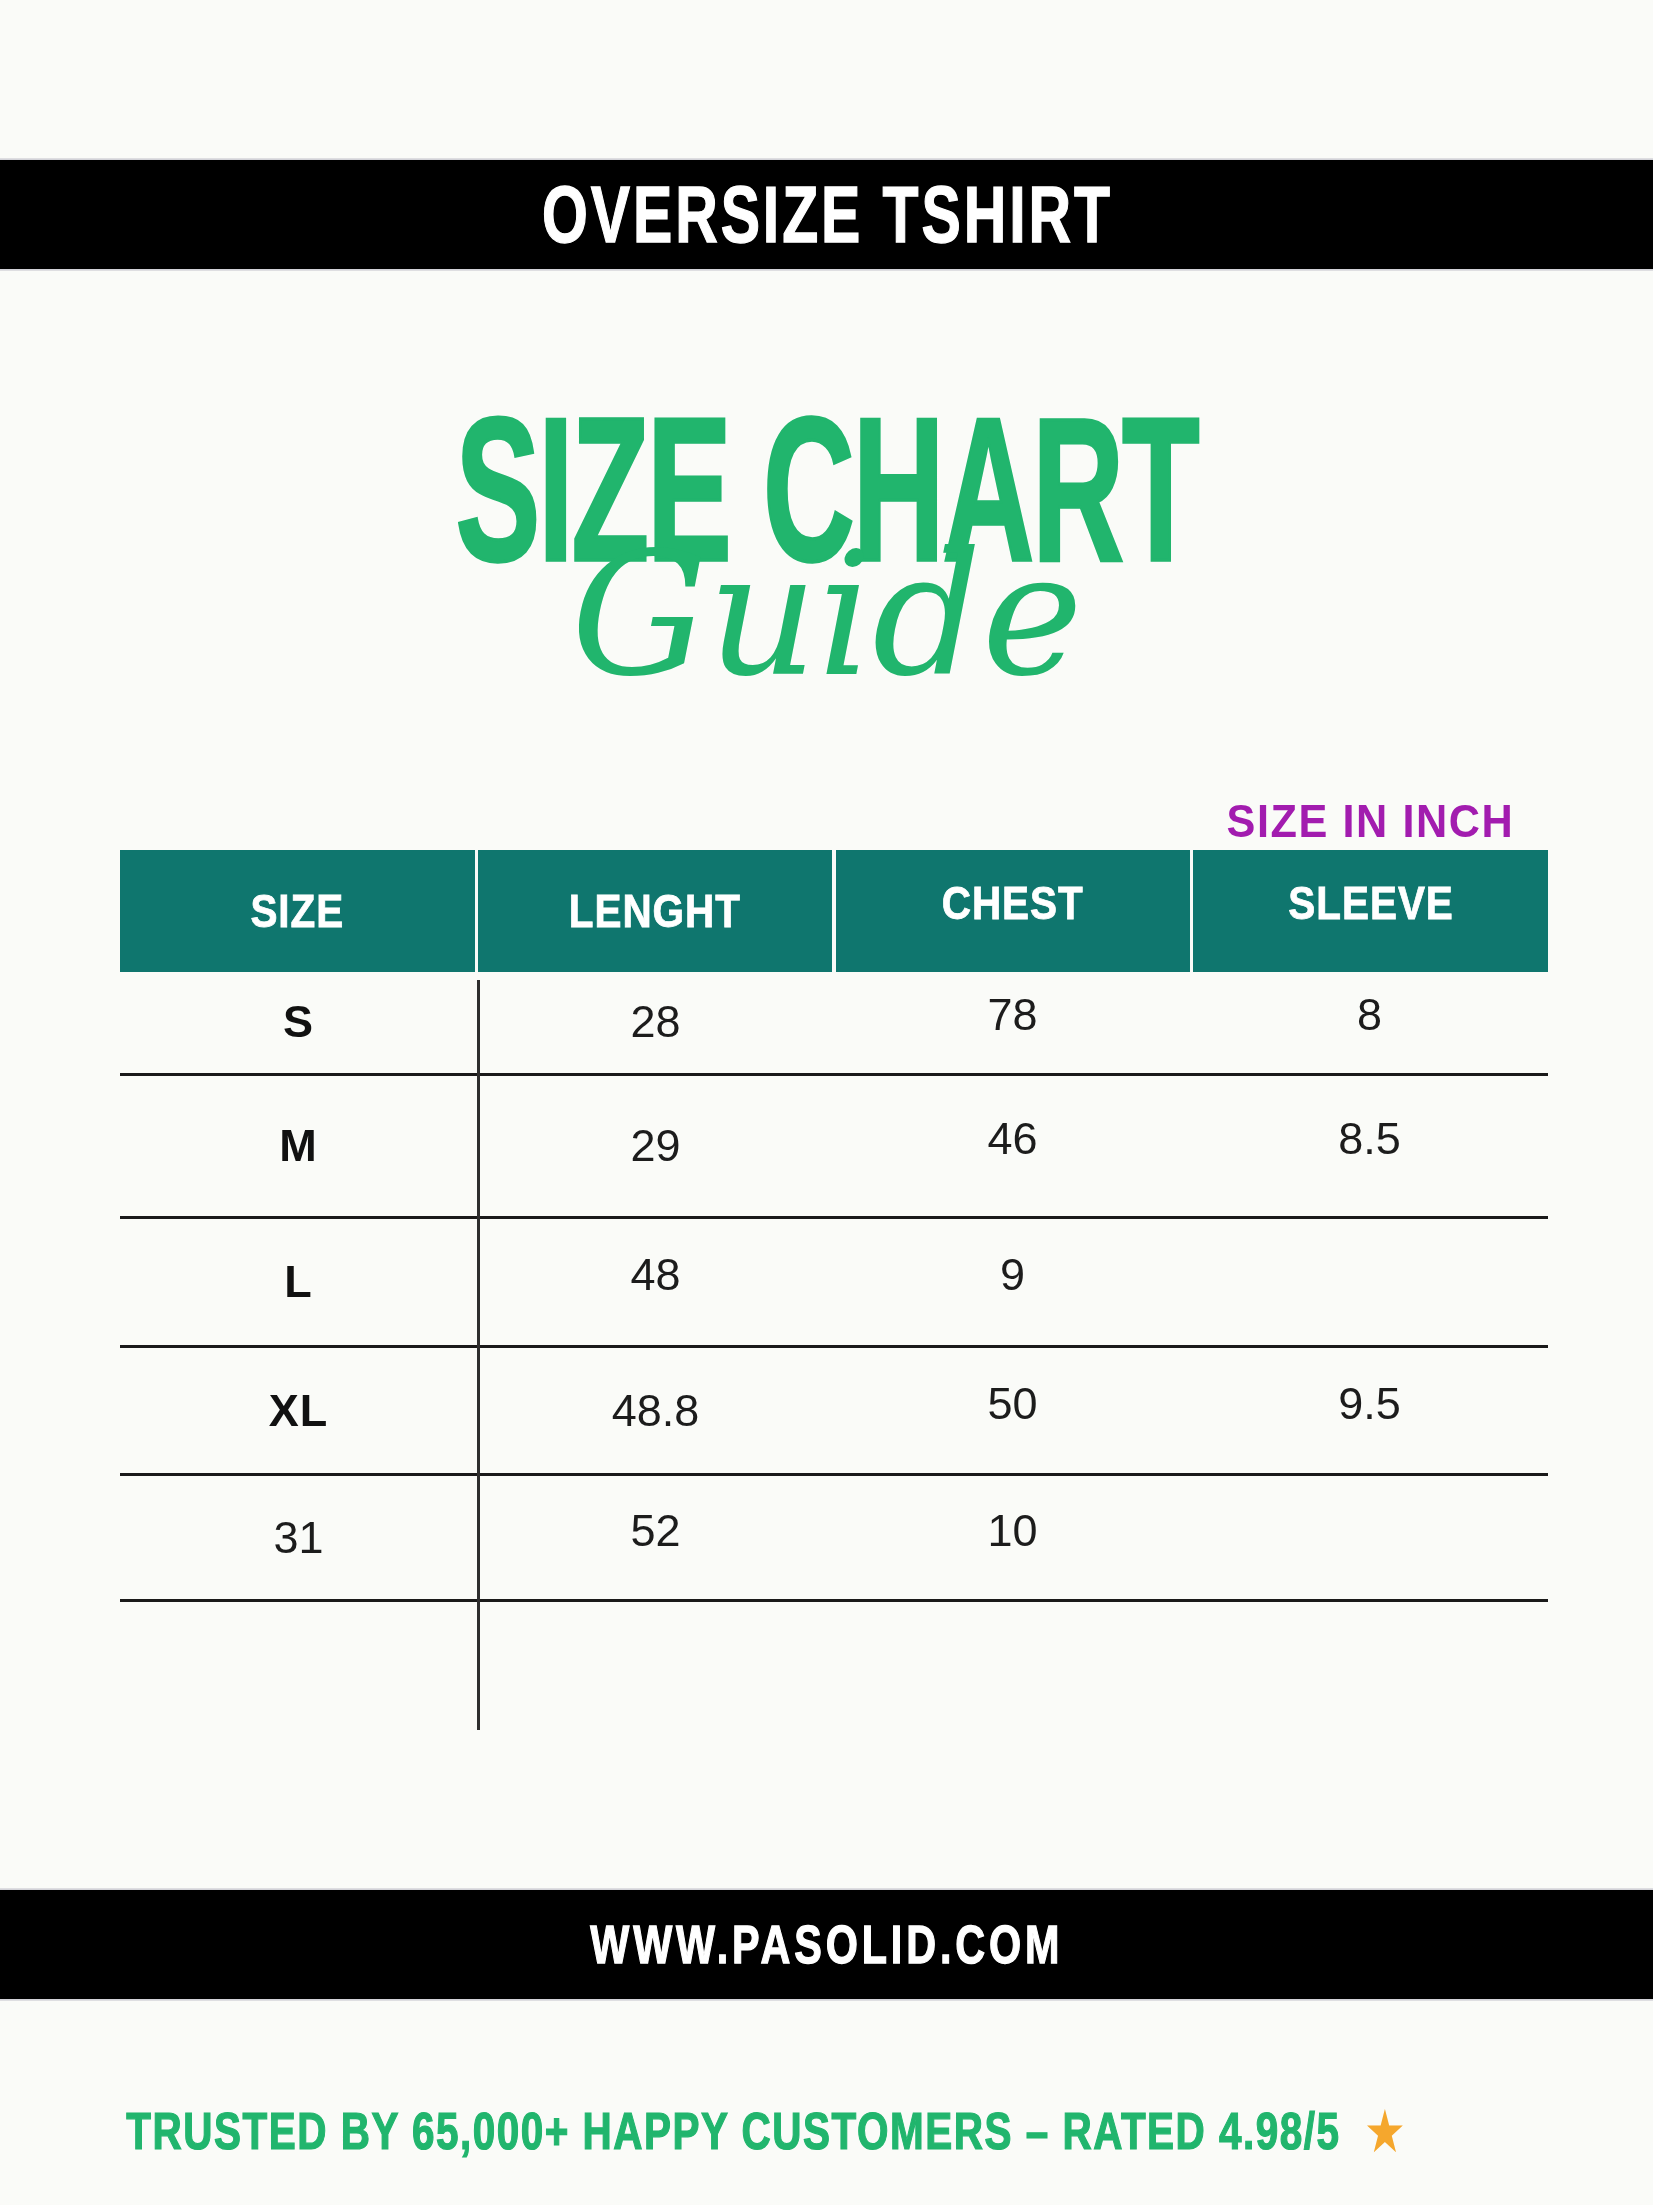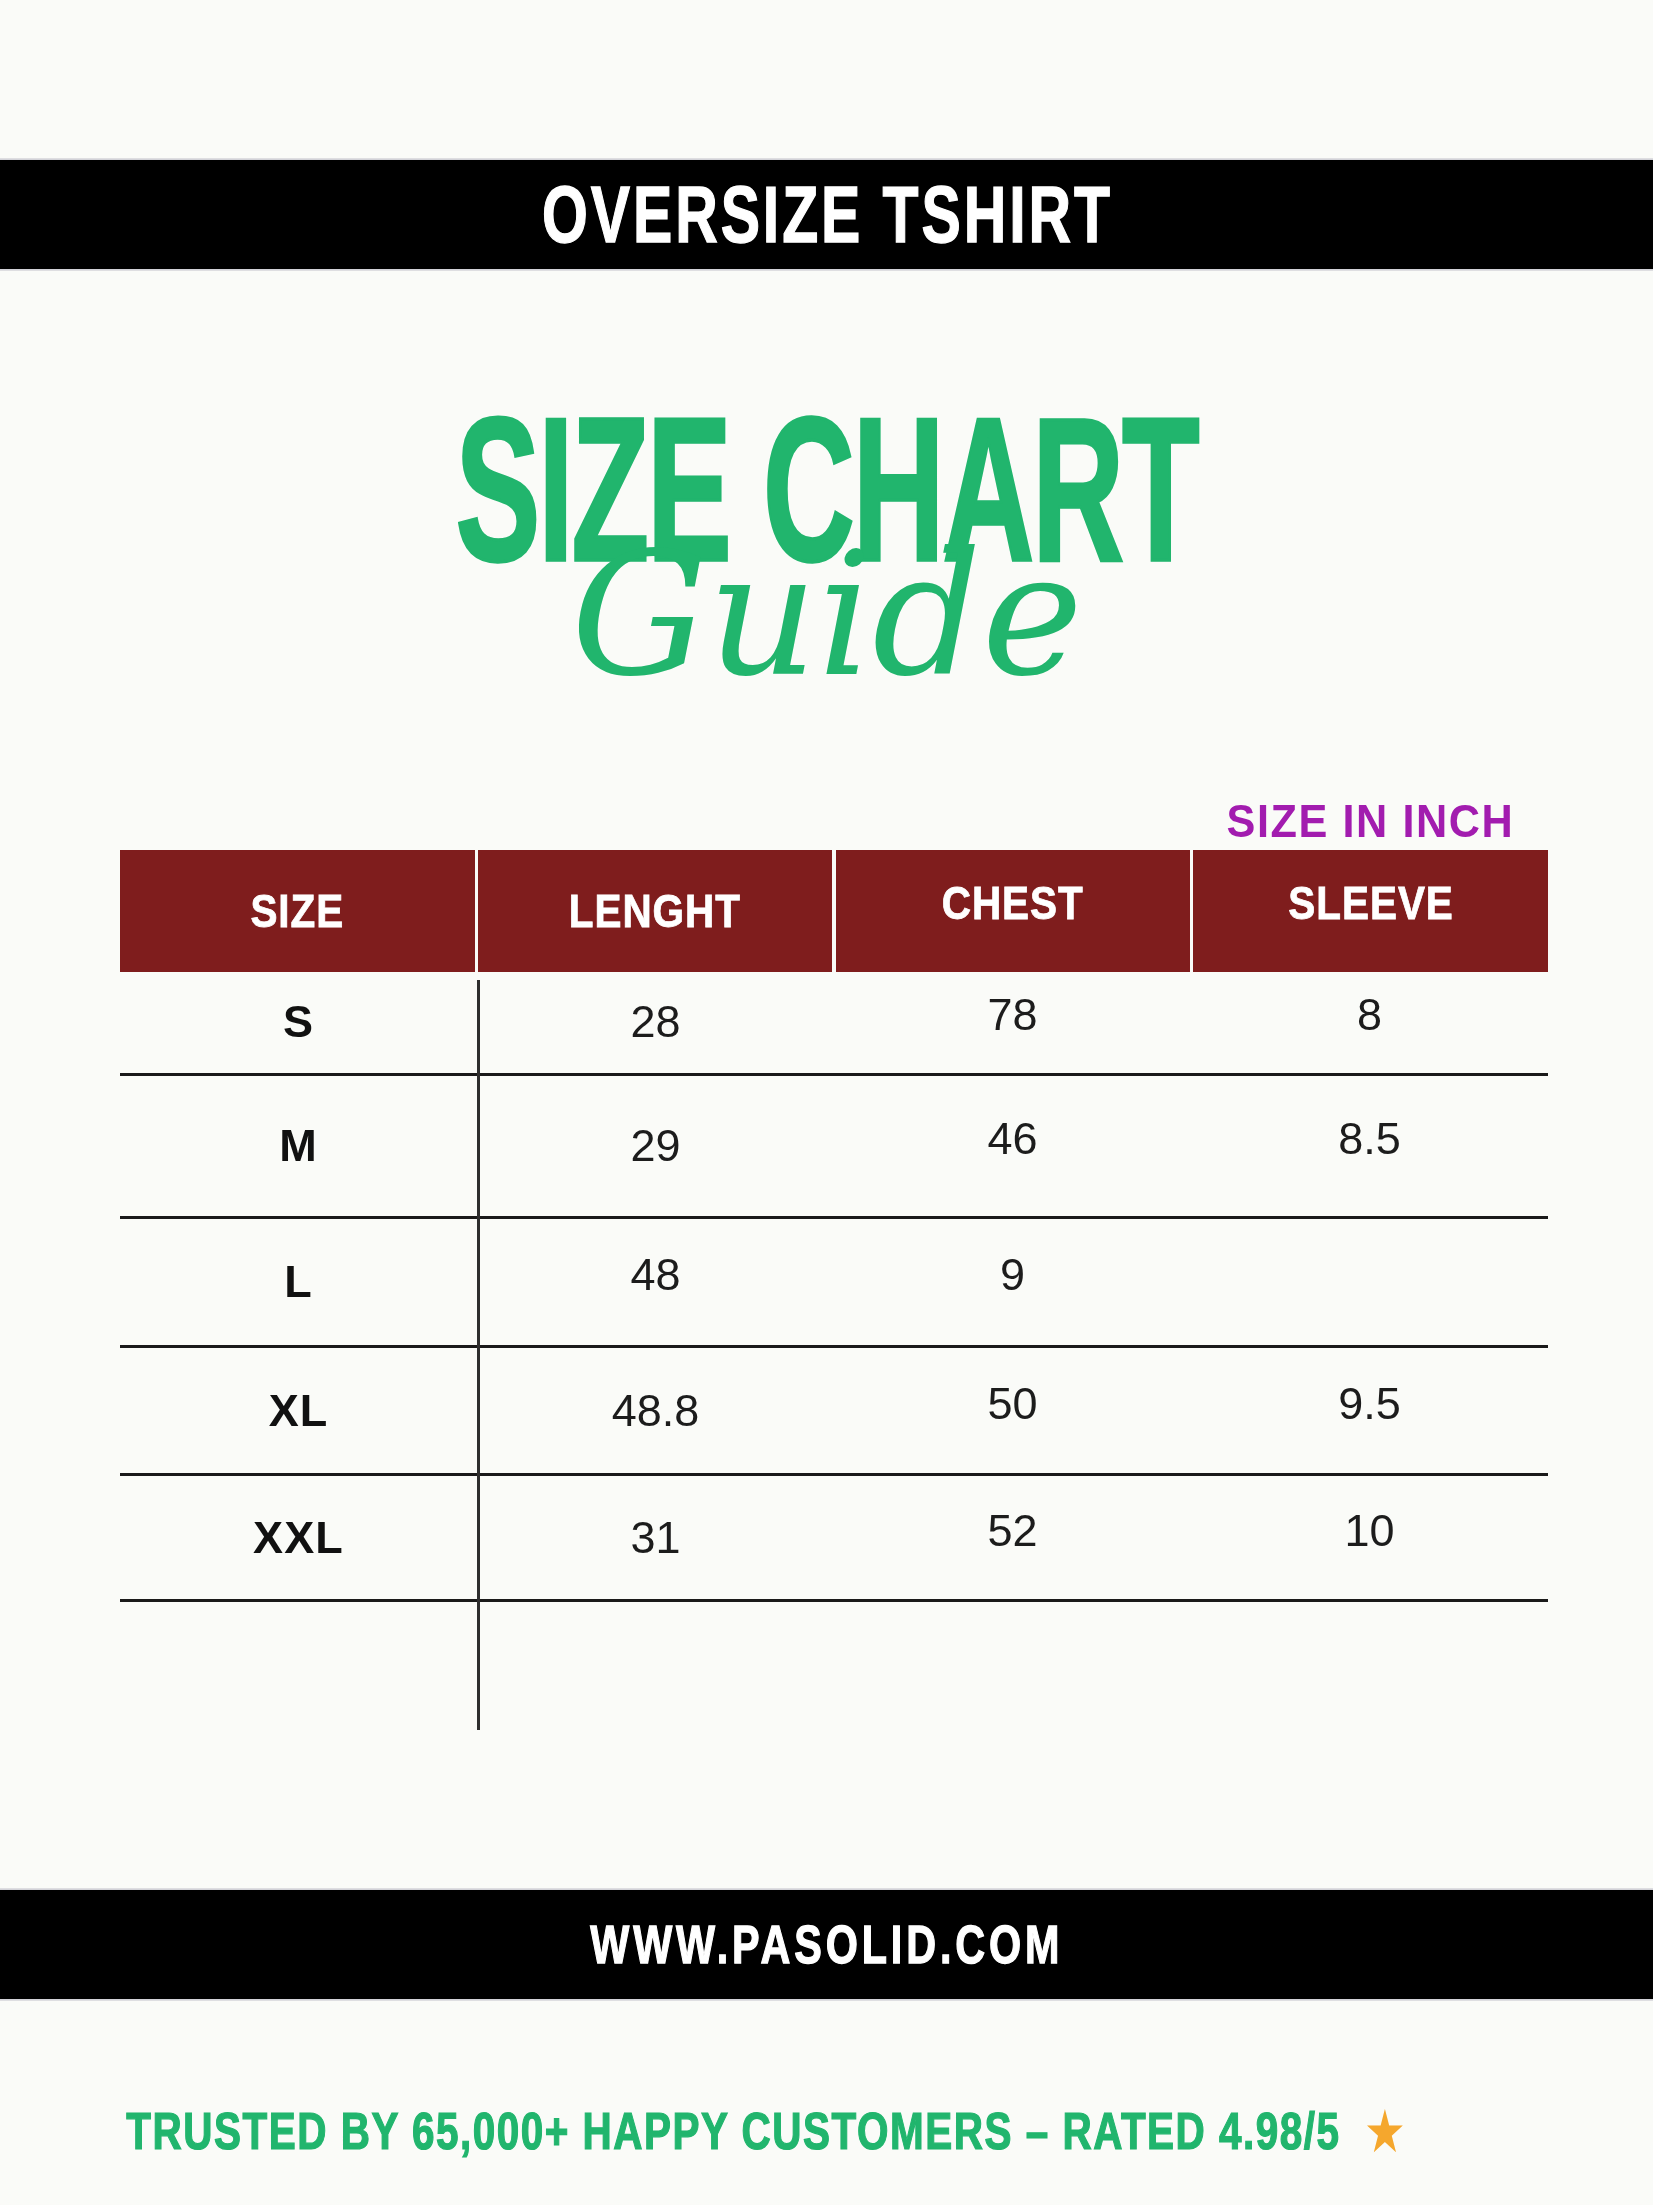--- a/index.html
+++ b/index.html
@@ -45,21 +45,21 @@
     position:absolute;top:793px;left:1193px;width:354px;text-align:center;
     font-weight:bold;font-size:47px;letter-spacing:1.7px;color:#a21caf;
   }
   .unit-note__inner{display:inline-block;transform:scaleX(0.92);white-space:nowrap;}
 
   .thead{
     position:absolute;top:850px;left:120px;width:1428px;height:122px;
     display:grid;grid-template-columns:1fr 1fr 1fr 1fr;column-gap:3.3px;
   }
   .thead__cell{
-    background:#7f1d1d;color:#fff;display:flex;align-items:center;justify-content:center;
+    background:#0f766e;color:#fff;display:flex;align-items:center;justify-content:center;
   }
   .thead__label{
     display:inline-block;font-weight:bold;font-size:46px;letter-spacing:1.1px;
     transform:scaleX(0.88);-webkit-text-stroke:0.8px #fff;white-space:nowrap;
   }
   .thead__cell--raised .thead__label{transform:scaleX(0.88) translateY(-7.7px);}
 
   .tbody{
     position:absolute;top:971px;left:120px;width:1428px;
   }
@@ -143,21 +143,20 @@
     <div class="cell cell--val cell--raised">48</div>
     <div class="cell cell--val cell--raised">9</div>
   </div>
   <div class="trow">
     <div class="cell cell--size">XL</div>
     <div class="cell cell--val">48.8</div>
     <div class="cell cell--val cell--raised">50</div>
     <div class="cell cell--val cell--raised">9.5</div>
   </div>
   <div class="trow">
-    <div class="cell cell--size">XXL</div>
     <div class="cell cell--val">31</div>
     <div class="cell cell--val cell--raised">52</div>
     <div class="cell cell--val cell--raised">10</div>
   </div>
 </div>
 
 <div class="col-divider"></div>
 
 <div class="banner banner--bottom">
   <span class="banner__text">WWW.PASOLID.COM</span>

